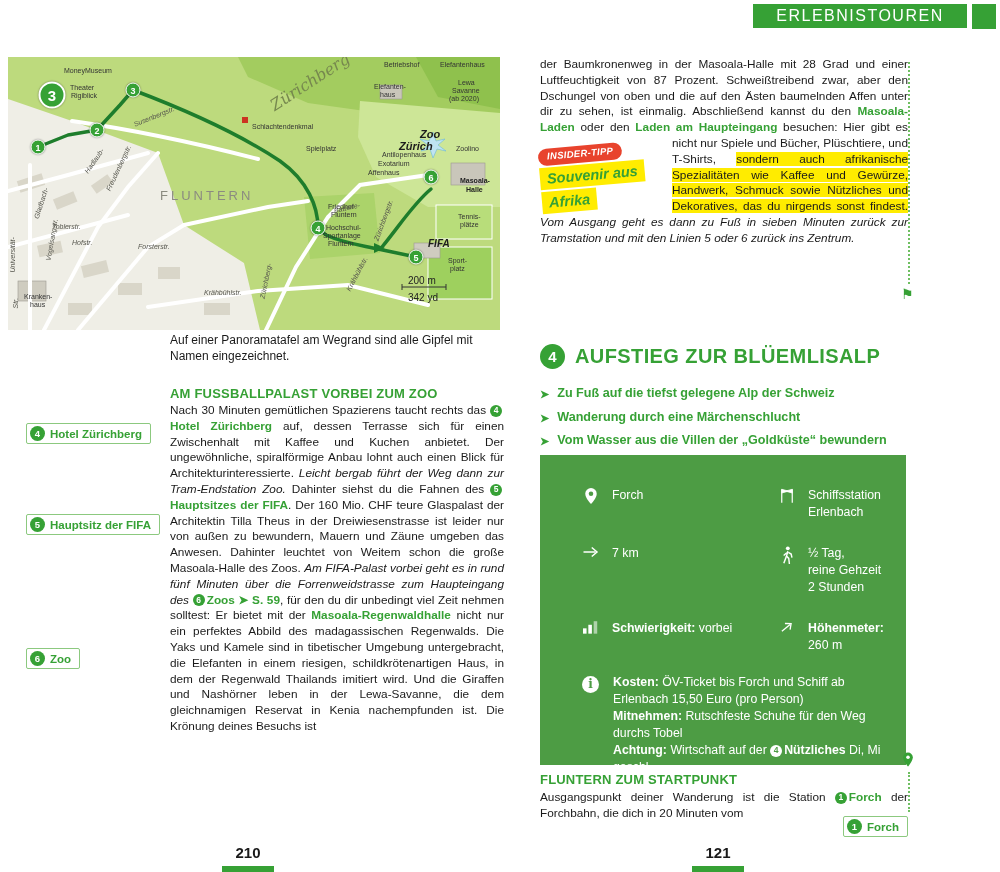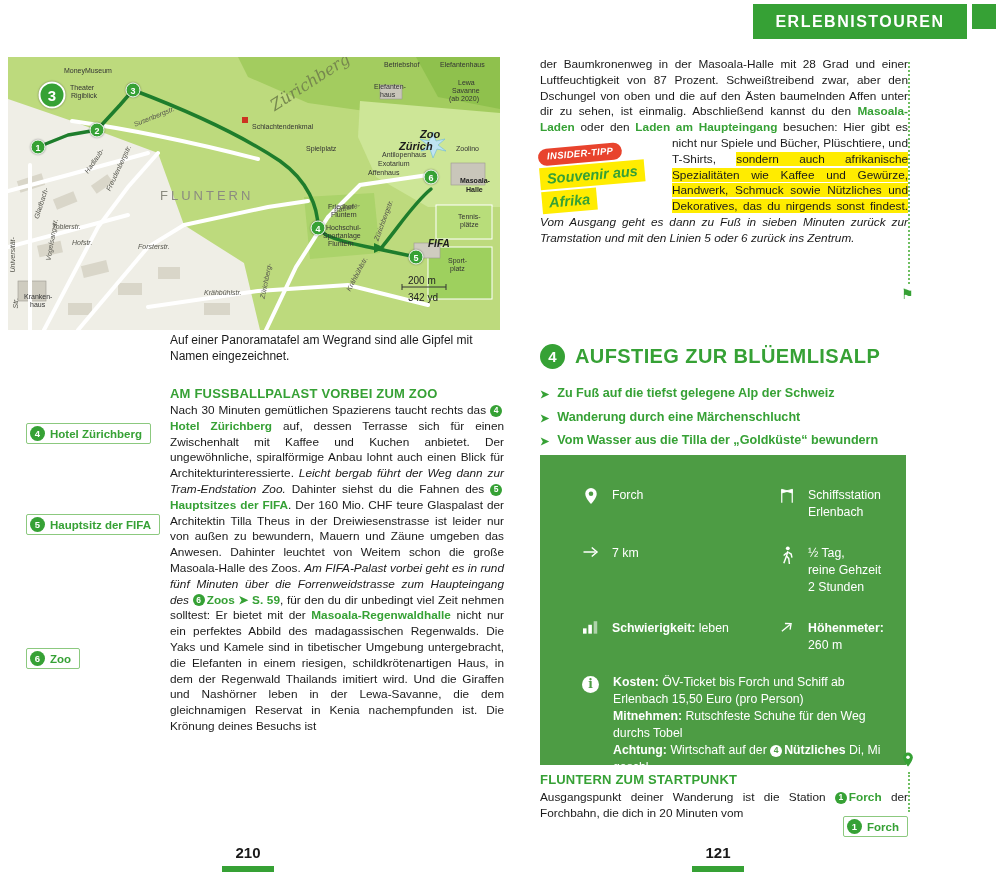--- a/index.html
+++ b/index.html
@@ -10,22 +10,22 @@
     --red:#e8432d;
     --ink:#1a1a1a;
   }
   *{margin:0;padding:0;box-sizing:border-box}
   html,body{background:#fff}
   .sheet{position:relative;width:1000px;height:872px;background:#fff;overflow:hidden;
          font-family:"Liberation Sans",sans-serif;color:var(--ink)}
   .abs{position:absolute}
 
   
-  .hdr-bar{position:absolute;left:753px;top:4px;width:214px;height:35px;background:var(--green);
-           color:#fff;font-weight:bold;font-size:16px;letter-spacing:1.5px;
+  .hdr-bar{position:absolute;left:753px;top:4px;width:214px;height:24px;background:var(--green);
+           color:#fff;font-weight:normal;font-size:16px;letter-spacing:1.5px;
            display:flex;align-items:center;justify-content:center}
   .hdr-sq{position:absolute;left:972px;top:4px;width:24px;height:25px;background:var(--green)}
 
   
   .map{position:absolute;left:8px;top:57px;width:492px;height:273px;background:#efeee6;overflow:hidden}
   .map-overlay{position:absolute;left:0;top:0;width:100%;height:100%}
   .maplabel{position:absolute;font-size:7px;color:#333;white-space:nowrap;transform-origin:0 50%;line-height:1}
   .maplabel.tinyb{font-weight:bold;color:#222}
   .maplabel.street{font-size:7px;font-style:italic;color:#55554d}
   .maplabel.district{font-size:13px;letter-spacing:3px;color:#8b8b80}
@@ -256,21 +256,21 @@
     <div class="bullet">
         <span class="arrow">➤</span>
         <span>Zu Fuß auf die tiefst gelegene Alp der Schweiz</span>
       </div>
     <div class="bullet">
         <span class="arrow">➤</span>
         <span>Wanderung durch eine Märchenschlucht</span>
       </div>
     <div class="bullet">
         <span class="arrow">➤</span>
-        <span>Vom Wasser aus die Tilla der „Goldküste“ bewundern</span>
+        <span>Vom Wasser aus die Villen der „Goldküste“ bewundern</span>
       </div>
   </div>
 
   <div class="infobox">
     <div class="ib-grid">
       <div class="ib-cell">
         <span class="ib-ico">
           <svg width="16" height="18" viewBox="0 0 24 26">
               <path d="M12 1a8.6 8.6 0 0 0-8.6 8.6C3.4 16 12 25 12 25s8.6-9 8.6-15.4A8.6 8.6 0 0 0 12 1z" fill="#fff"></path>
               <circle cx="12" cy="9.6" r="3.4" fill="#4d9c44"></circle>
@@ -315,21 +315,21 @@
         </span>
       </div>
       <div class="ib-cell short">
         <span class="ib-ico">
           <svg width="16" height="14" viewBox="0 0 18 15">
               <rect x="0" y="9" width="4" height="6" fill="#fff"></rect>
               <rect x="6" y="5" width="4" height="10" fill="#fff"></rect>
               <rect x="12" y="1" width="4" height="14" fill="#fff" opacity="0.55"></rect>
             </svg>
         </span>
-        <span><span class="b">Schwierigkeit:</span><span> leben</span></span>
+        <span><span class="b">Schwierigkeit:</span><span> vorbei</span></span>
       </div>
       <div class="ib-cell short">
         <span class="ib-ico">
           <svg width="16" height="14" viewBox="0 0 24 18" fill="none" stroke="#fff" stroke-width="2" transform="rotate(-40)">
               <path d="M2 9h16"></path>
               <path d="M13 3l7 6-7 6"></path>
             </svg>
         </span>
         <span><span class="b">Höhenmeter:</span><span> 260 m</span></span>
       </div>

